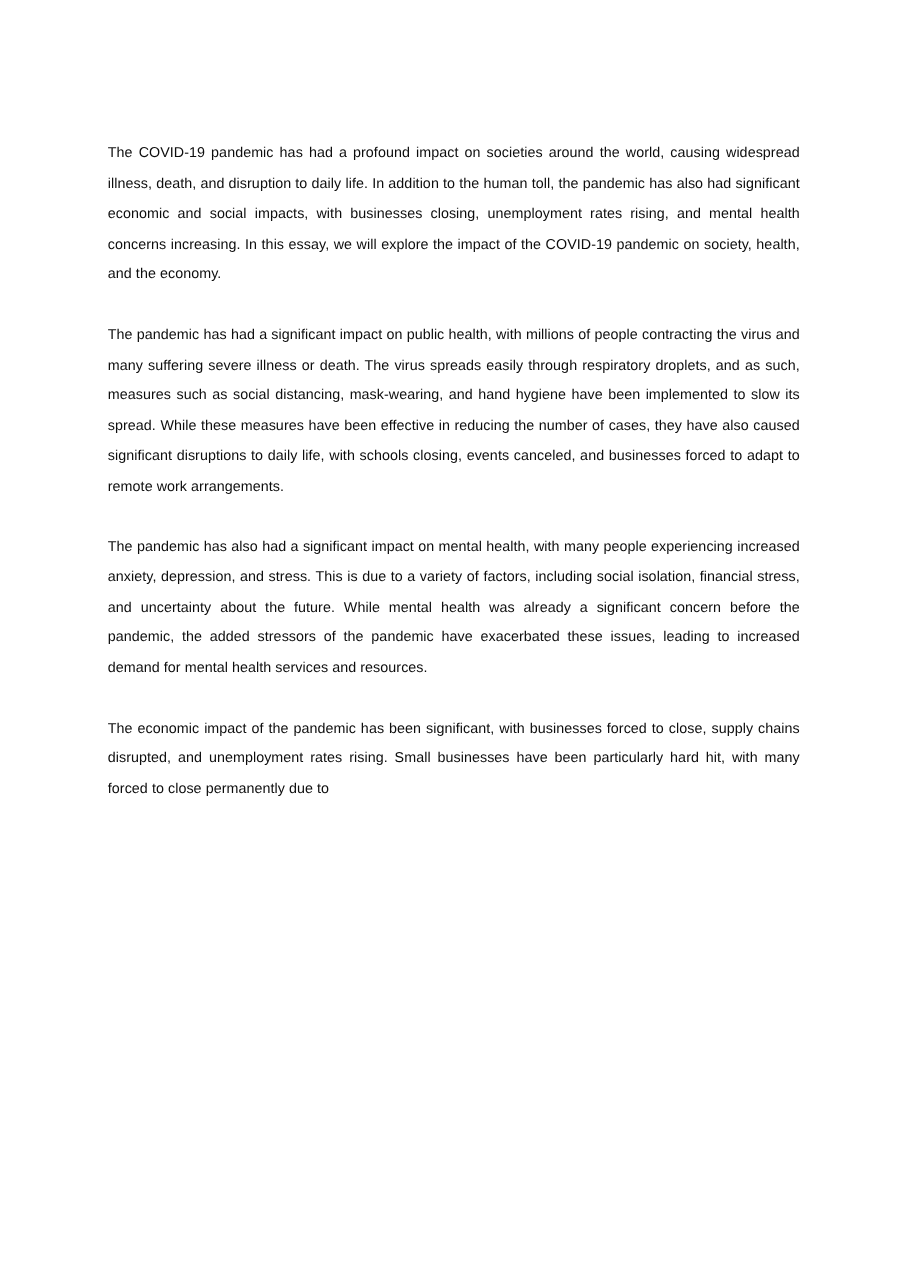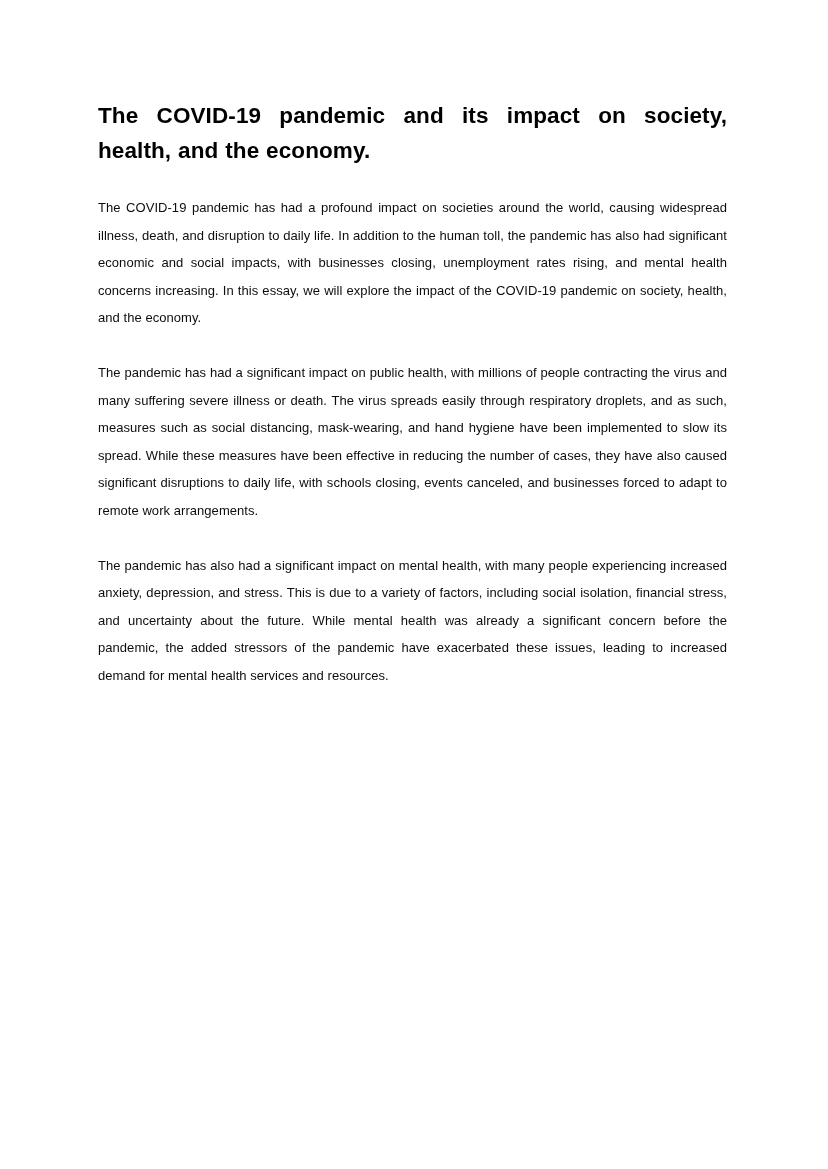--- a/index.html
+++ b/index.html
@@ -63,22 +63,22 @@
   .para:last-child {
     margin-bottom: 0;
   }
 </style>
 </head>
 <body>
 
 <div class="page">
   <div class="content">
 
-    <h1 class="doc-title">The COVID-19 pandemic and its impact on society, health, and the economy.</h1>
 
     <div class="paragraphs">
       <p class="para">The COVID-19 pandemic has had a profound impact on societies around the world, causing widespread illness, death, and disruption to daily life. In addition to the human toll, the pandemic has also had significant economic and social impacts, with businesses closing, unemployment rates rising, and mental health concerns increasing. In this essay, we will explore the impact of the COVID-19 pandemic on society, health, and the economy.</p>
       <p class="para">The pandemic has had a significant impact on public health, with millions of people contracting the virus and many suffering severe illness or death. The virus spreads easily through respiratory droplets, and as such, measures such as social distancing, mask-wearing, and hand hygiene have been implemented to slow its spread. While these measures have been effective in reducing the number of cases, they have also caused significant disruptions to daily life, with schools closing, events canceled, and businesses forced to adapt to remote work arrangements.</p>
       <p class="para">The pandemic has also had a significant impact on mental health, with many people experiencing increased anxiety, depression, and stress. This is due to a variety of factors, including social isolation, financial stress, and uncertainty about the future. While mental health was already a significant concern before the pandemic, the added stressors of the pandemic have exacerbated these issues, leading to increased demand for mental health services and resources.</p>
+      <p class="para">The economic impact of the pandemic has been significant, with businesses forced to close, supply chains disrupted, and unemployment rates rising. Small businesses have been particularly hard hit, with many forced to close permanently due to</p>
     </div>
 
   </div>
 </div>
 
 </body></html>

